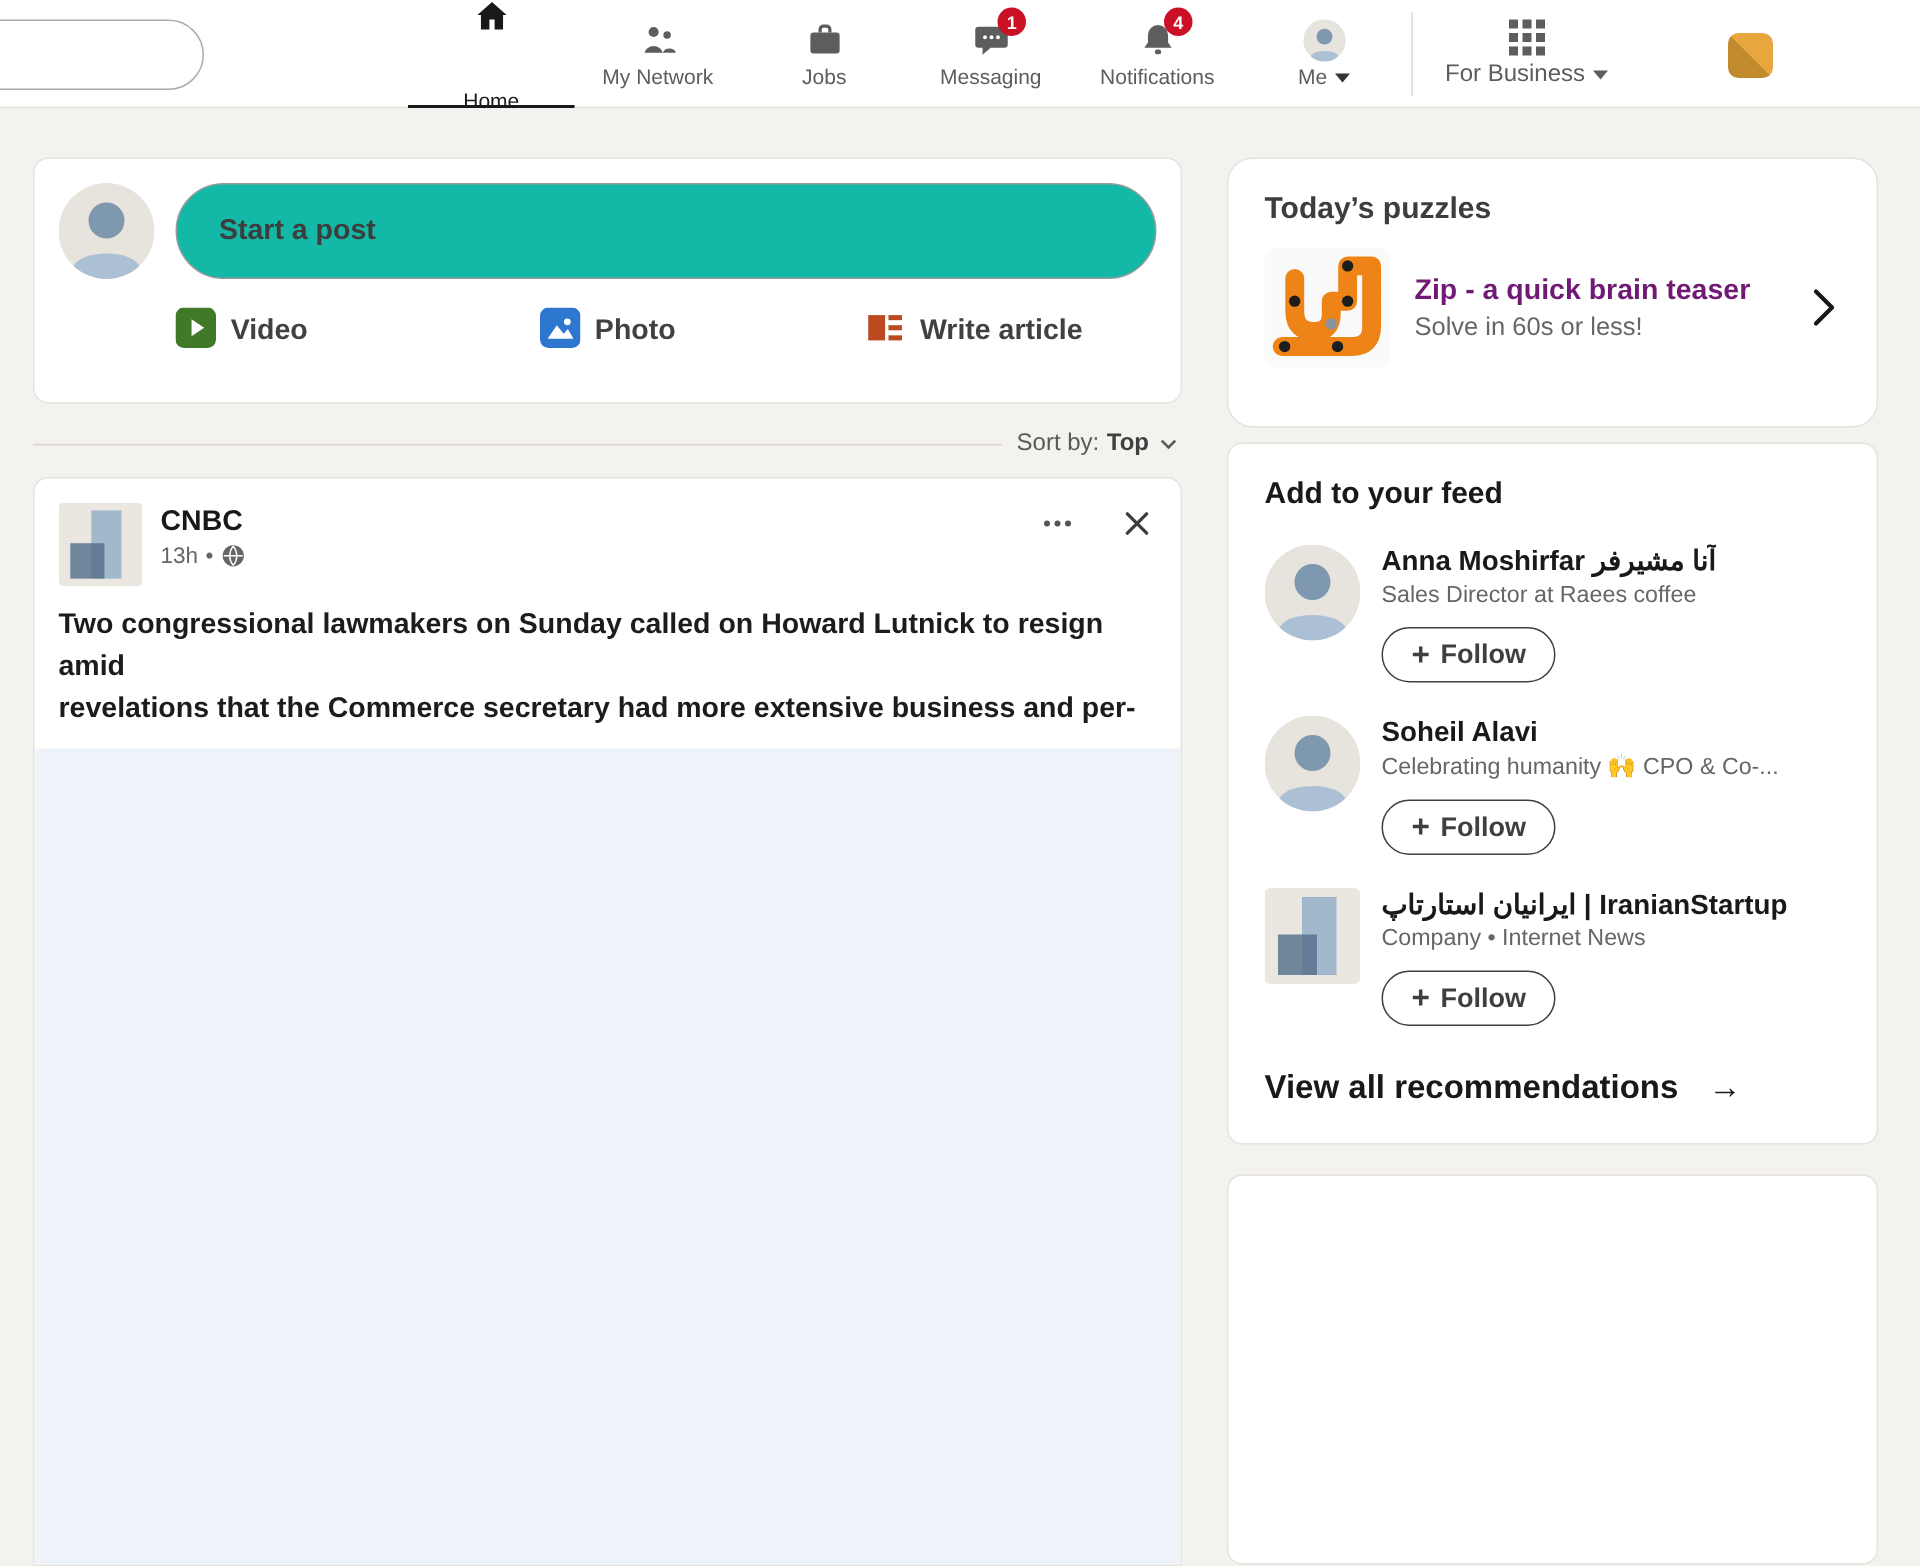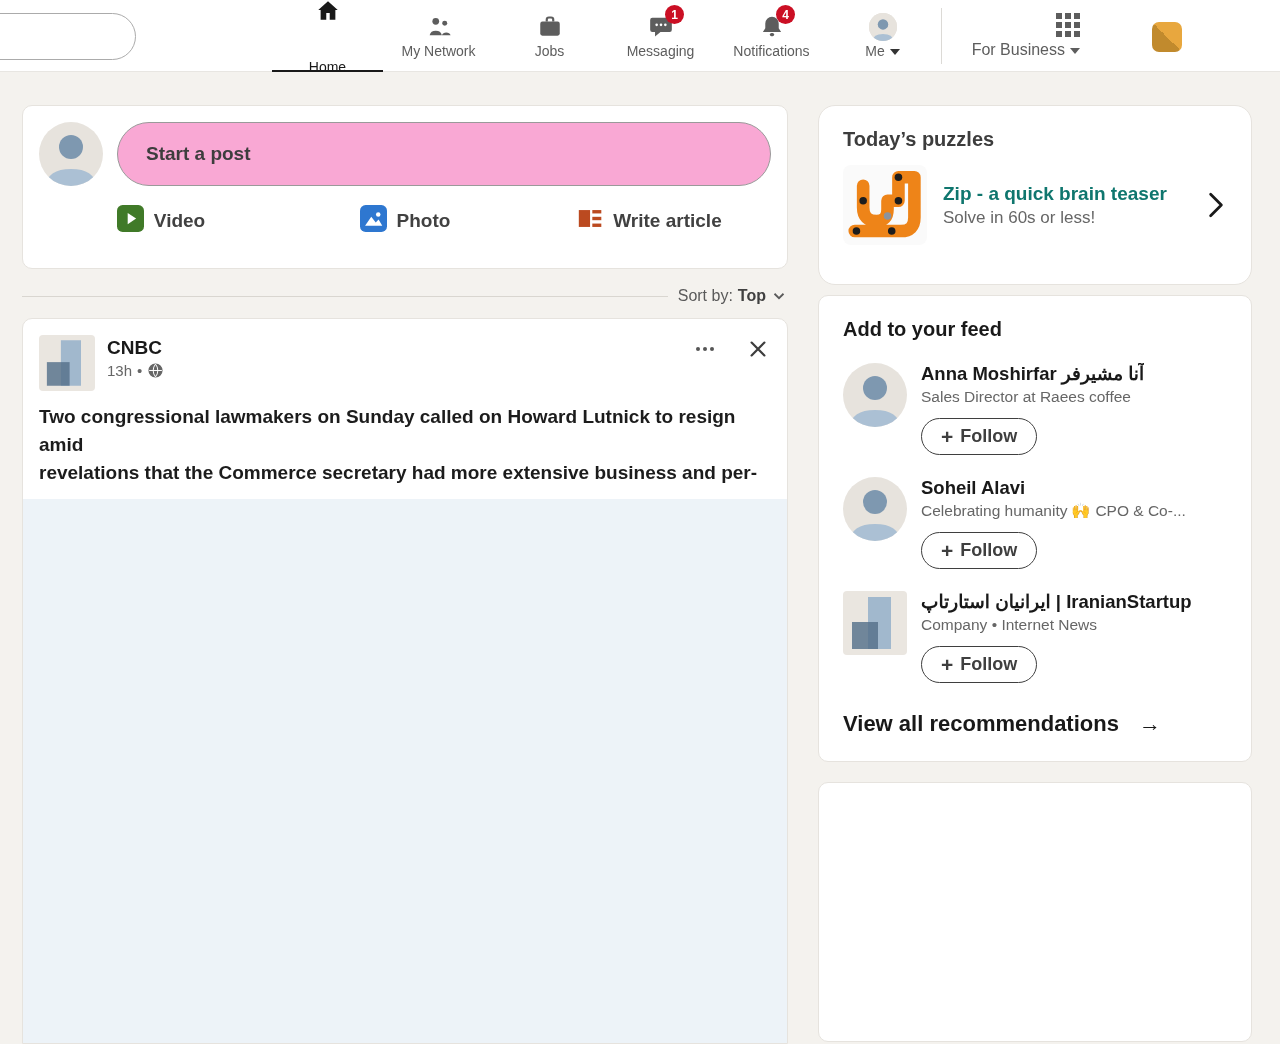--- a/index.html
+++ b/index.html
@@ -11,37 +11,37 @@
   .search-pill { position:absolute; left:-62px; top:13px; width:198px; height:47px; border:1px solid #ababab; border-radius:24px; background:#fff; outline:none; font-size:15px; padding-left:70px; }
   .nav-items { position:absolute; left:272px; top:0; height:72px; display:flex; }
   .nav-item { position:relative; width:111px; height:72px; display:flex; flex-direction:column; align-items:center; justify-content:center; cursor:pointer; color:#5d5d5d; }
   .nav-item .nav-icon { height:28px; display:flex; align-items:center; justify-content:center; }
   .nav-item .nav-label { font-size:14px; margin-top:2px; white-space:nowrap; }
   .nav-item.active { color:#191919;gap:33px; }
   .nav-item.active::after { content:""; position:absolute; left:0; right:0; bottom:0; height:2.5px; background:#191919; }
   .nav-badge { position:absolute; top:5px; left:60px; min-width:19px; height:19px; border-radius:10px; background:#cb0f24; color:#fff; font-size:12px; font-weight:bold; display:flex; align-items:center; justify-content:center; padding:0 4px; }
   .me-caret, .biz-caret { display:inline-block; width:0; height:0; border-left:5px solid transparent; border-right:5px solid transparent; border-top:6px solid #333; margin-left:5px; vertical-align:middle; }
   .nav-divider { position:absolute; left:941px; top:8px; width:1px; height:56px; background:#dcdad6; }
-  .for-business { position:absolute; left:955px; top:0; width:125px; height:72px; display:flex; flex-direction:column; align-items:flex-end; justify-content:center; color:#5d5d5d; cursor:pointer; }
+  .for-business { position:absolute; left:955px; top:0; width:125px; height:72px; display:flex; flex-direction:column; align-items:center; justify-content:center; color:#5d5d5d; cursor:pointer; }
   .grid-icon { display:grid; grid-template-columns:repeat(3,6px); grid-gap:3px; margin-bottom:4px; }
   .grid-icon span { width:6px; height:6px; background:#5d5d5d; }
   .app-icon { position:absolute; left:1152px; top:22px; width:30px; height:30px; border-radius:7px; background:linear-gradient(45deg,#c18a2d 50%,#e8a73e 50%); cursor:pointer; }
   .me-avatar { width:28px; height:28px; border-radius:50%; overflow:hidden; background:#e4e0da; }
 
   
   .main { position:relative; width:1280px; height:972px; }
   .col-left { position:absolute; left:22px; top:33px; width:766px; }
   .col-right { position:absolute; left:818px; top:33px; width:434px; }
   .card { background:#fff; border:1px solid #e6e3de; border-radius:10px; }
 
   
   .composer { height:164px; padding:16px; }
   .composer-row1 { display:flex; align-items:center; height:64px; margin-bottom:18px; }
   .ghost-avatar { width:64px; height:64px; border-radius:50%; overflow:hidden; flex-shrink:0; cursor:pointer; }
-  .start-post { flex:1; margin-left:14px; height:64px; border:1px solid #9a9a9a; border-radius:32px; display:flex; align-items:center; padding-left:28px; font-size:19px; font-weight:bold; color:#3d3d3d; cursor:pointer; background:#f9a8d4; }
+  .start-post { flex:1; margin-left:14px; height:64px; border:1px solid #9a9a9a; border-radius:32px; display:flex; align-items:center; padding-left:28px; font-size:19px; font-weight:bold; color:#3d3d3d; cursor:pointer; background:#14b8a6; }
   .composer-row2 { display:flex; height:34px; }
   .composer-btn { flex:1; display:flex; align-items:center; justify-content:center; gap:10px; font-size:19px; font-weight:bold; color:#414141; cursor:pointer; background:none; border:none; font-family:inherit; }
 
   
   .sort-row { display:flex; align-items:center; margin:15px 0 10px 0; height:24px; }
   .sort-line { flex:1; height:1px; background:#d9d6d0; }
   .sort-ctl { display:flex; align-items:center; margin-left:10px; cursor:pointer; }
   .sort-prefix { font-size:16px; color:#5a5a5a; }
   .sort-value { font-size:16px; font-weight:bold; color:#404040; margin-left:5px; }
 
@@ -57,21 +57,21 @@
   .post-text { padding:8px 16px 0 16px; font-size:19px; line-height:28px; color:#1c1c1c;font-weight:bold; }
   .more-link { color:#666; cursor:pointer; }
   .post-media { margin-top:12px; flex:1; background:#edf3f8; }
 
   
   .puzzles { padding:22px 24px; height:180px;border-radius:17px; }
   .side-title { font-size:20px; font-weight:bold; color:#3d3d3d; }
   .puzzle-row { display:flex; align-items:center; margin-top:14px; cursor:pointer; }
   .zip-icon { width:84px; height:80px; border-radius:8px; background:#fafafa; flex-shrink:0; }
   .puzzle-txt { margin-left:16px; flex:1; }
-  .puzzle-name { font-size:19px; font-weight:bold; color:#0f766e; }
+  .puzzle-name { font-size:19px; font-weight:bold; color:#701a75; }
   .puzzle-sub { font-size:17px; color:#666; margin-top:3px; }
 
   
   .add-feed { margin-top:10px; padding:22px 24px 24px 24px; }
   .add-feed .side-title { color:#191919; }
   .feed-item { display:flex; margin-top:22px; }
   .feed-avatar { width:64px; height:64px; border-radius:50%; overflow:hidden; flex-shrink:0; cursor:pointer; }
   .feed-avatar.square { border-radius:4px; }
   .feed-body { margin-left:14px; min-width:0; }
   .feed-name { font-size:18.5px; font-weight:bold; color:#191919; cursor:pointer; white-space:nowrap; overflow:hidden; text-overflow:ellipsis; max-width:300px; }

